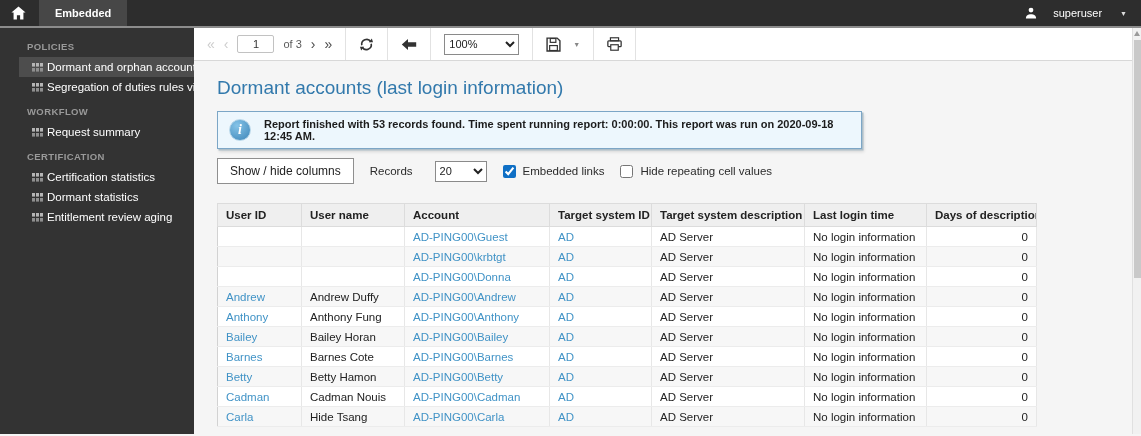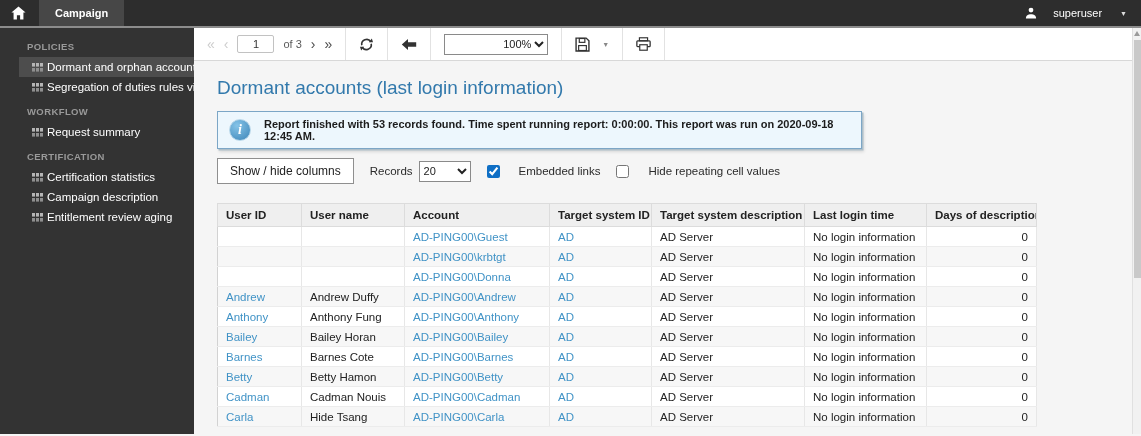--- a/index.html
+++ b/index.html
@@ -50,21 +50,21 @@
   .chev.disabled { color:#cdcdcd; cursor:default; }
   .page-input {
     width:37px; height:18px; border:1px solid #c2c2c2; border-radius:2px;
     text-align:center; font-size:11px; color:#333; font-family:"Liberation Sans",sans-serif;
   }
   .of-label { font-size:11px; color:#5a5a5a; }
   .zoom-select, .records-select {
     height:21px; font-size:11px; color:#222; border:1px solid #8a8a8a;
     background:#fff; font-family:"Liberation Sans",sans-serif;
   }
-  .zoom-select { width:104px;text-align:right; }
+  .zoom-select { width:75px; }
   .tool-icon { display:flex; align-items:center; cursor:pointer; }
   .save-caret { font-size:7px; color:#888; margin-left:3px; }
 
   
   .content { padding:16px 0 0 23px; flex:1; overflow:hidden; }
   .page-title { color:#3279ac; font-size:19px; font-weight:400; margin:0; }
   .infobox {
     width:645px; margin-top:12px; background:#edf7fd;
     border:1px solid #7ca6c6; box-shadow:1.5px 1.5px 0 #aebfc9, 2px 3px 3px rgba(0,0,0,.12);
     display:flex; align-items:center; gap:13px; padding:6px 11px;
@@ -76,23 +76,23 @@
     font-family:"Liberation Serif", serif; font-style:italic; font-weight:bold; font-size:14px;
     display:flex; align-items:center; justify-content:center;
   }
   .info-text { font-size:11px; font-weight:bold; color:#1c1c1c; }
 
   .controls { margin-top:9px; display:flex; align-items:center; font-size:11.5px; color:#2b2b2b; }
   .btn-showhide {
     border:1px solid #8f8f8f; background:#fff; color:#222;
     padding:5px 12px; font-size:12px; font-family:"Liberation Sans",sans-serif; cursor:pointer;
   }
-  .records-wrap { display:flex; align-items:center; gap:6px; margin-left:16px; }
+  .records-wrap { display:flex; align-items:center; gap:22px; margin-left:16px; }
   .records-select { width:52px; }
-  .chk-wrap { display:flex; align-items:center; gap:19px; margin-left:16px; }
+  .chk-wrap { display:flex; align-items:center; gap:7px; margin-left:16px; }
   .chk-wrap input { width:13px; height:13px; accent-color:#0f6fc5; margin:0; }
 
   
   table.report {
     margin-top:19px; border-collapse:collapse; table-layout:fixed; width:819px;
     background:#fff; font-size:11.5px; color:#222; border:1px solid #d2d2d2;
   }
   table.report th {
     background:#efefef; font-weight:bold; text-align:left; font-size:11.5px;
     padding:5px 8px; border:1px solid #dcdcdc; height:23px; white-space:nowrap; overflow:hidden;
@@ -118,21 +118,21 @@
 
 <div class="topbar">
   <div class="home-btn">
     <span style="display:flex">
       <svg width="15" height="14" viewBox="0 0 14 13">
           <path d="M7 0.4 L13.6 6.1 H11.6 V12.6 H8.5 V8.7 H5.5 V12.6 H2.4 V6.1 H0.4 Z" fill="#ffffff"></path>
         </svg>
     </span>
   </div>
   <div class="app-tab">
-    <span>Campaign</span>
+    <span>Embedded</span>
   </div>
   <div class="user-menu">
     <span style="display:flex">
       <svg width="12" height="12" viewBox="0 0 12 12">
           <circle cx="6" cy="3.1" r="2.4" fill="#fff"></circle>
           <path d="M0.9 11.6 C0.9 8.6 3.1 7.3 6 7.3 C8.9 7.3 11.1 8.6 11.1 11.6 Z" fill="#fff"></path>
         </svg>
     </span>
     <span>superuser</span>
     <span class="user-caret">▼</span>
@@ -201,21 +201,21 @@
         <span class="nav-icon">
           <svg width="11" height="9" viewBox="0 0 11 9">
             <rect x="0" y="0" width="3" height="3.6" fill="#b5b5b5"></rect>
             <rect x="0" y="5" width="3" height="3.6" fill="#8f8f8f"></rect>
             <rect x="4" y="0" width="3" height="3.6" fill="#b5b5b5"></rect>
             <rect x="4" y="5" width="3" height="3.6" fill="#8f8f8f"></rect>
             <rect x="8" y="0" width="3" height="3.6" fill="#b5b5b5"></rect>
             <rect x="8" y="5" width="3" height="3.6" fill="#8f8f8f"></rect>
           </svg>
         </span>
-        <span>Campaign description</span>
+        <span>Dormant statistics</span>
       </div>
       <div class="nav-item">
         <span class="nav-icon">
           <svg width="11" height="9" viewBox="0 0 11 9">
             <rect x="0" y="0" width="3" height="3.6" fill="#b5b5b5"></rect>
             <rect x="0" y="5" width="3" height="3.6" fill="#8f8f8f"></rect>
             <rect x="4" y="0" width="3" height="3.6" fill="#b5b5b5"></rect>
             <rect x="4" y="5" width="3" height="3.6" fill="#8f8f8f"></rect>
             <rect x="8" y="0" width="3" height="3.6" fill="#b5b5b5"></rect>
             <rect x="8" y="5" width="3" height="3.6" fill="#8f8f8f"></rect>

